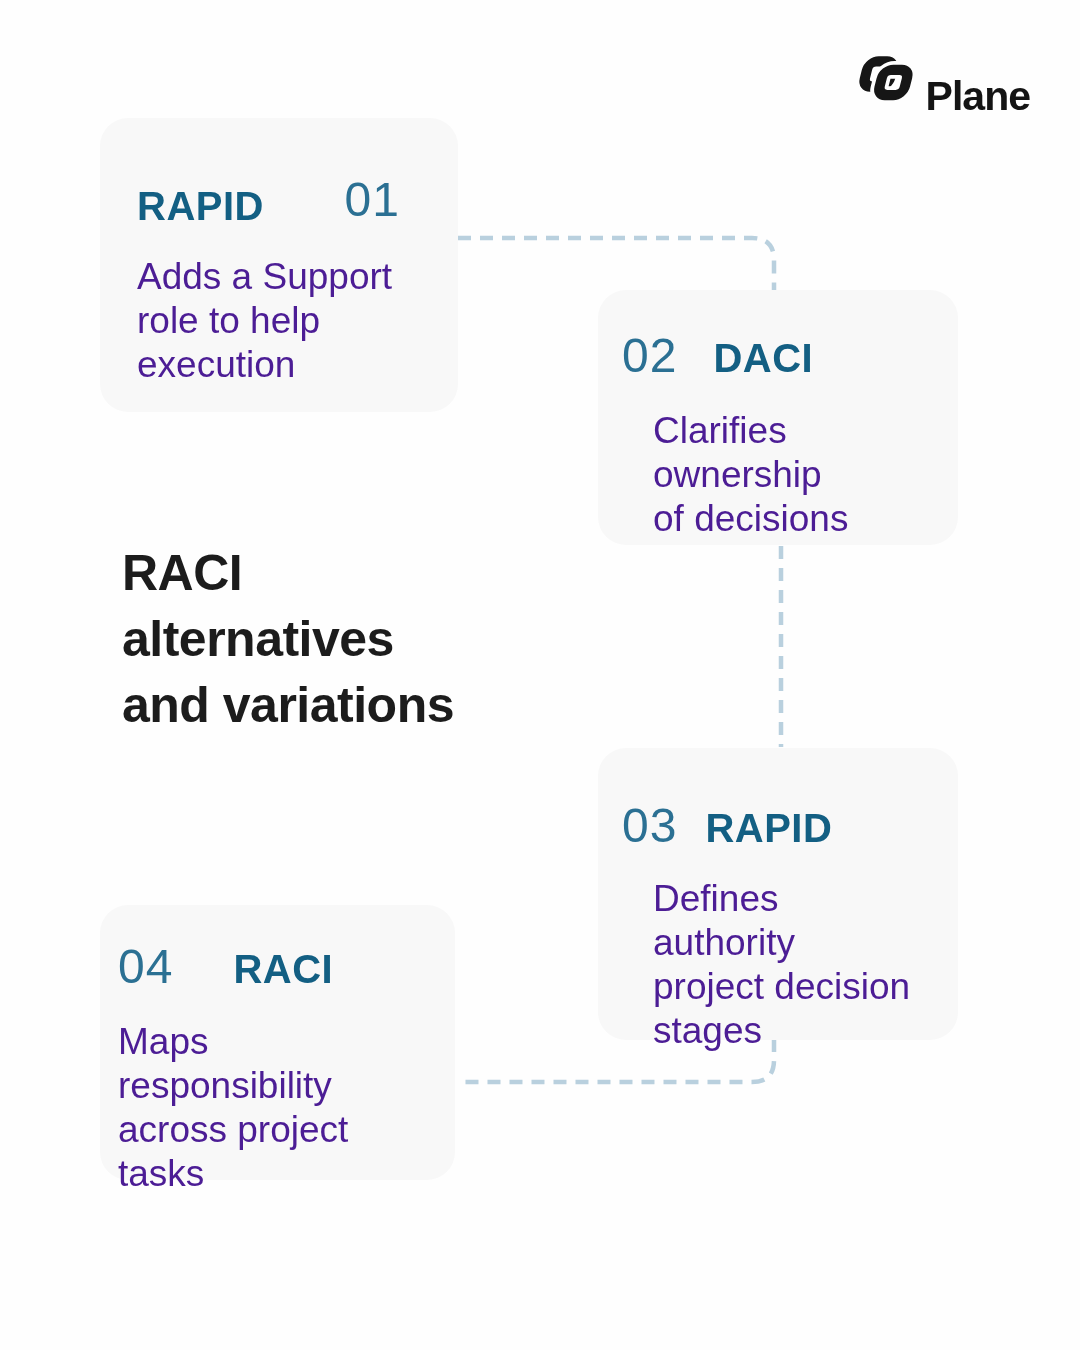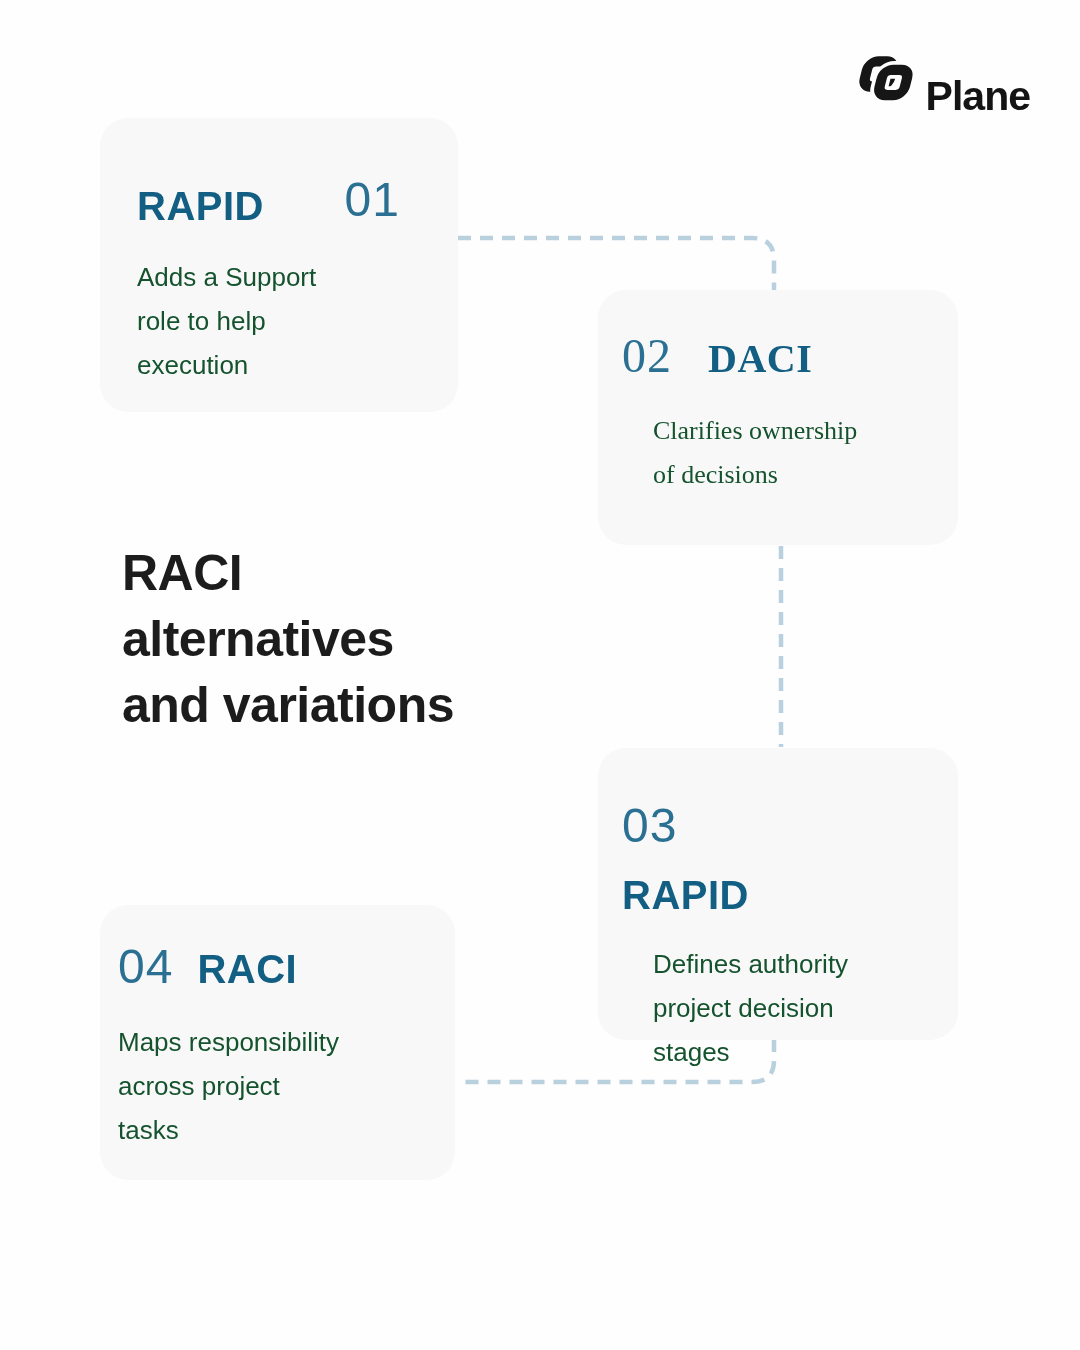--- a/index.html
+++ b/index.html
@@ -75,41 +75,41 @@
     letter-spacing: 0.5px;
   }
   .card-num {
     font-size: 48px;
     font-weight: 400;
     color: #2b7093;
     letter-spacing: 1px;
   }
   .card-desc {
     margin: 0;
-    font-size: 26px;
+    font-size: 37px;
     line-height: 44px;
-    color: #14532d;
+    color: #4c1d95;
     white-space: pre-line;
   }
   
   .card-1 { left: 100px; top: 118px; width: 358px; height: 294px; padding: 58px 38px 0 37px; }
   .card-1 .card-head { justify-content: space-between; padding-right: 20px; }
   .card-1 .card-num { position: relative; top: -4px; }
   .card-1 .card-desc { margin-top: 24px; }
   
-  .card-2 { left: 598px; top: 290px; width: 360px; height: 255px; padding: 38px 28px 0 24px; font-family: Liberation Serif, serif; }
+  .card-2 { left: 598px; top: 290px; width: 360px; height: 255px; padding: 38px 28px 0 24px; }
   .card-2 .card-head { gap: 36px; }
   .card-2 .card-desc { margin-left: 31px; margin-top: 26px; }
   
   .card-3 { left: 598px; top: 748px; width: 360px; height: 292px; padding: 50px 28px 0 24px; }
-  .card-3 .card-head { gap: 20px; flex-direction: column; }
+  .card-3 .card-head { gap: 28px; }
   .card-3 .card-desc { margin-left: 31px; margin-top: 24px; }
   
   .card-4 { left: 100px; top: 905px; width: 355px; height: 275px; padding: 34px 28px 0 18px; }
-  .card-4 .card-head { gap: 24px; }
+  .card-4 .card-head { gap: 60px; }
   .card-4 .card-desc { margin-top: 26px; }
 </style>
 </head>
 <body>
 
 <div class="page">
 
   <svg class="connectors" viewBox="0 0 1080 1350" fill="none">
     <path d="M 458 238 H 752 Q 774 238 774 260 V 291" stroke-width="4.5" stroke-dasharray="13 9" stroke="#b9d0de"></path>
     <path d="M 781 546 V 747" stroke-width="4.5" stroke-dasharray="13 9" stroke="#b9d0de"></path>

